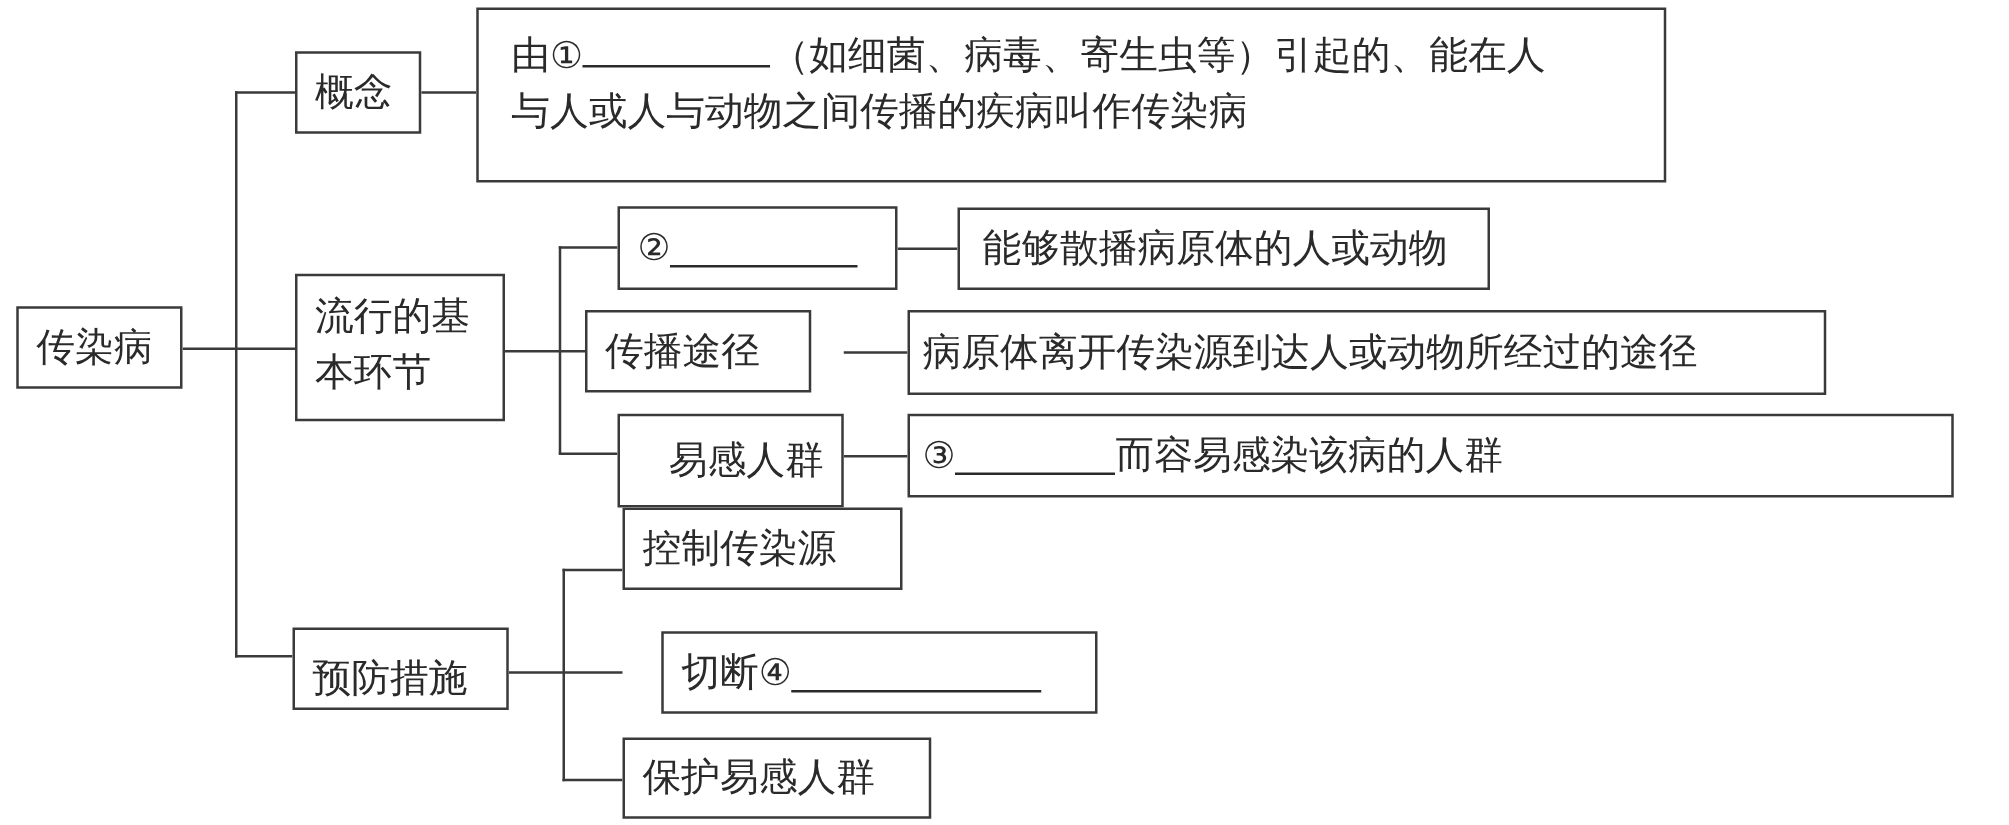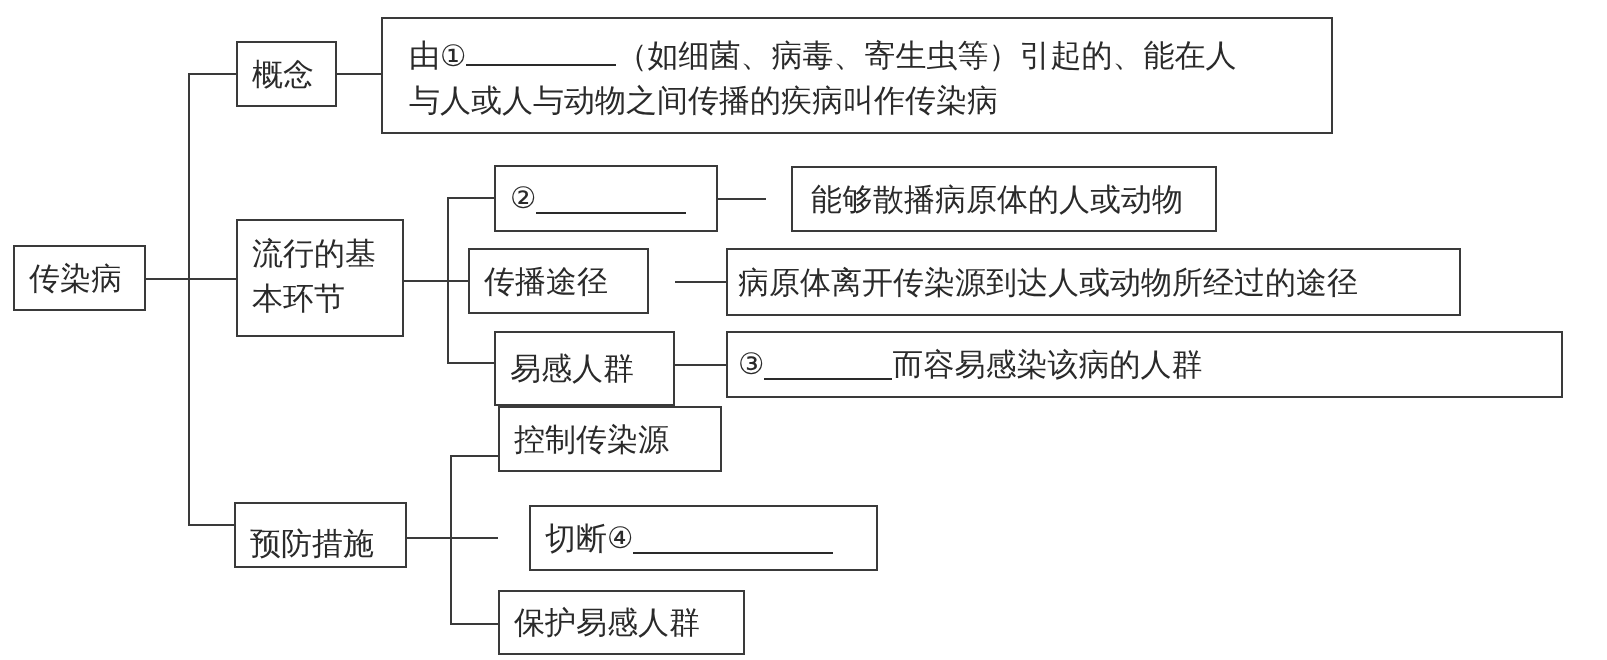--- a/index.html
+++ b/index.html
@@ -45,48 +45,48 @@
   <div class="line h" style="left:450px; top:623px; width:48px;"></div>
 </div>
 
 <div class="box" style="left:13px; top:245px; width:133px; height:66px;">
   <span>传染病</span>
 </div>
 
 <div class="box" style="left:236px; top:41px; width:101px; height:66px;">
   <span>概念</span>
 </div>
-<div class="box wrap" style="left:381px; top:17px; width:952px; height:117px; padding-left:26px; display:block; padding-top:14px;">
+<div class="box wrap" style="left:381px; top:6px; width:952px; height:140px; padding-left:26px; display:block; padding-top:14px;">
   <div>
     <span>由</span><span class="circ">①</span><span class="blank" style="width:150px;"></span><span>（如细菌、病毒、寄生虫等）引起的、能在人</span>
   </div>
   <div>与人或人与动物之间传播的疾病叫作传染病</div>
 </div>
 
 <div class="box" style="left:236px; top:219px; width:168px; height:118px; display:block; padding-top:10px;">
   <div>流行的基</div>
   <div>本环节</div>
 </div>
 
 <div class="box" style="left:494px; top:165px; width:224px; height:67px;">
   <span class="circ">②</span>
     <span class="blank" style="width:150px;"></span>
 </div>
-<div class="box" style="left:766px; top:166px; width:426px; height:66px; padding-left:18px;margin-left:25px;">
+<div class="box" style="left:766px; top:166px; width:426px; height:66px; padding-left:18px;">
   <span>能够散播病原体的人或动物</span>
 </div>
 
 <div class="box" style="left:468px; top:248px; width:181px; height:66px;align-items:center;">
   <span>传播途径</span>
 </div>
 <div class="box" style="left:726px; top:248px; width:735px; height:68px; padding-left:10px;">
   <span>病原体离开传染源到达人或动物所经过的途径</span>
 </div>
 
-<div class="box" style="left:494px; top:331px; width:181px; height:75px;">
+<div class="box" style="left:494px; top:331px; width:181px; height:75px;justify-content:flex-end;">
   <span>易感人群</span>
 </div>
 <div class="box" style="left:726px; top:331px; width:837px; height:67px; padding-left:10px;">
     <span class="circ">③</span>
     <span class="blank" style="width:128px;"></span>
     <span>而容易感染该病的人群</span>
 </div>
 
 <div class="box" style="left:234px; top:502px; width:173px; height:66px;align-items:flex-end;">
   <span>预防措施</span>

